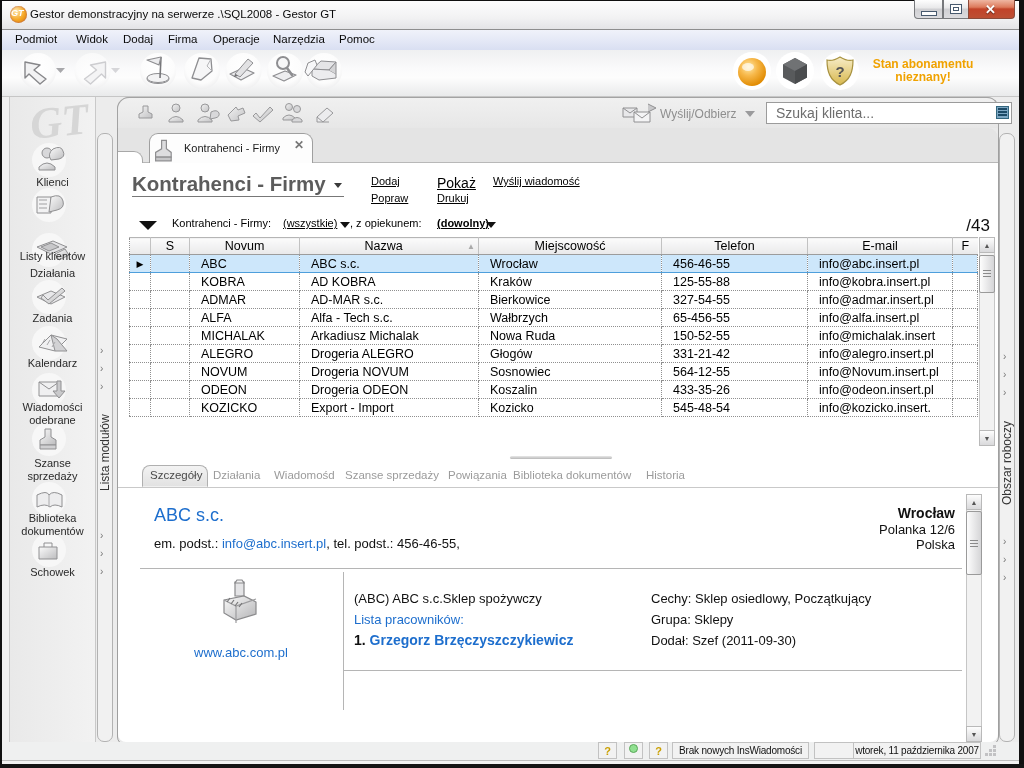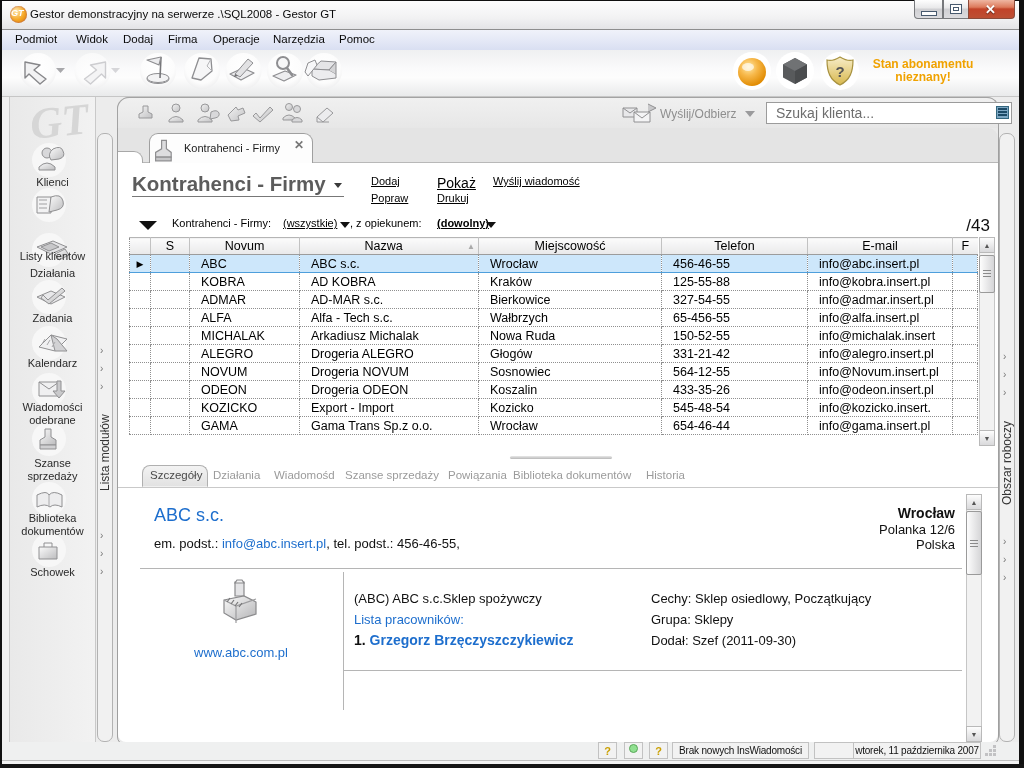--- a/index.html
+++ b/index.html
@@ -394,30 +394,20 @@
 <tr>
             <td class="noL"></td>
             <td></td>
             <td>KOZICKO</td>
             <td>Export - Import</td>
             <td>Kozicko</td>
             <td>545-48-54</td>
             <td>info@kozicko.insert.</td>
             <td></td>
           </tr>
-<tr>
-            <td class="noL"></td>
-            <td></td>
-            <td>GAMA</td>
-            <td>Gama Trans Sp.z o.o.</td>
-            <td>Wrocław</td>
-            <td>654-46-44</td>
-            <td>info@gama.insert.pl</td>
-            <td></td>
-          </tr>
 </tbody>
       </table>
 
 <div class="abs" style="left:979px;top:237px;width:16px;height:209px;background:#f2f2f2;border:1px solid #c6c6c6;box-sizing:border-box;"></div>
 <div class="abs" style="left:979px;top:237px;width:16px;height:16px;background:linear-gradient(#fdfdfd,#d9d9db);border:1px solid #b9b9b9;box-sizing:border-box;color:#555;font-size:7px;text-align:center;line-height:15px;">▲</div>
 <div class="abs" style="left:979px;top:430px;width:16px;height:16px;background:linear-gradient(#fdfdfd,#d9d9db);border:1px solid #b9b9b9;box-sizing:border-box;color:#555;font-size:7px;text-align:center;line-height:15px;">▼</div>
 <div class="abs" style="left:979px;top:255px;width:16px;height:38px;background:linear-gradient(90deg,#fdfdfd,#d5d5d7);border:1px solid #9a9a9a;border-radius:2px;box-sizing:border-box;"></div>
 <div class="abs" style="left:983px;top:270px;width:8px;height:1px;background:#8a8a8a;"></div>
 <div class="abs" style="left:983px;top:273px;width:8px;height:1px;background:#8a8a8a;"></div>
 <div class="abs" style="left:983px;top:276px;width:8px;height:1px;background:#8a8a8a;"></div>

